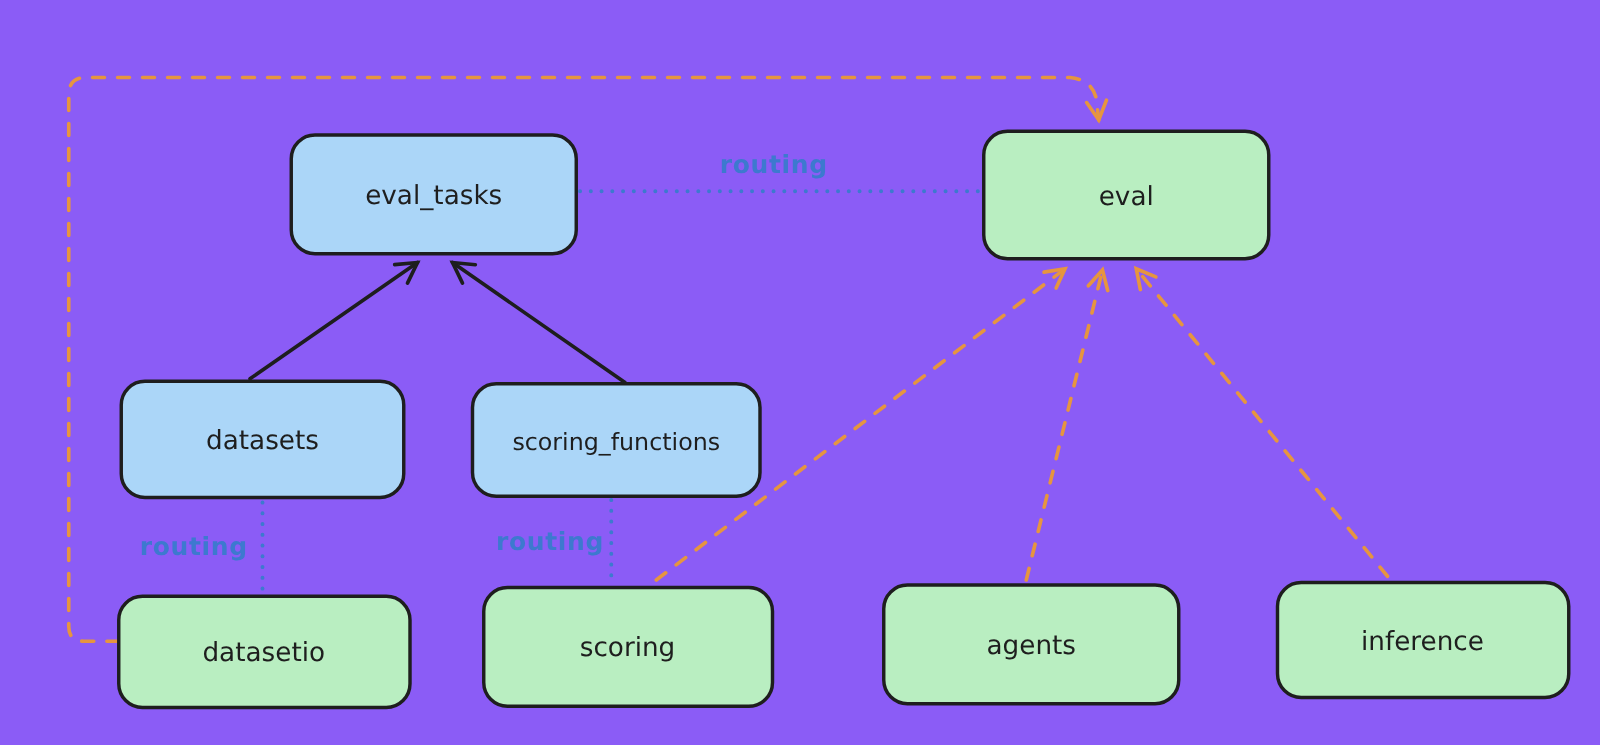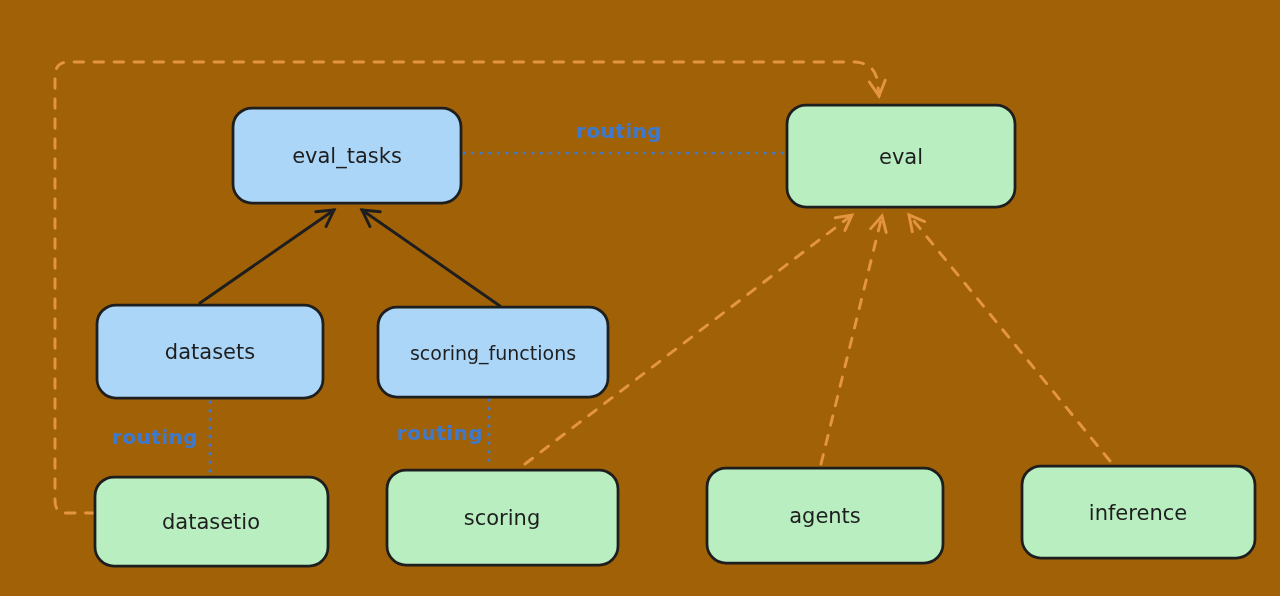--- a/index.html
+++ b/index.html
@@ -5,21 +5,21 @@
   html, body {
     margin: 0;
     padding: 0;
     background: #ffffff;
     font-family: "DejaVu Sans", "Liberation Sans", sans-serif;
   }
   .canvas {
     position: relative;
     width: 1280px;
     height: 596px;
-    background: #a16207;
+    background: #8b5cf6;
     overflow: hidden;
   }
   svg { display: block; }
   .node-rect {
     stroke: #1e1e1e;
     stroke-width: 2.75;
   }
   .node-rect.blue  { fill: #abd6f8; }
   .node-rect.green { fill: #b9eec1; }
   .node-label {

